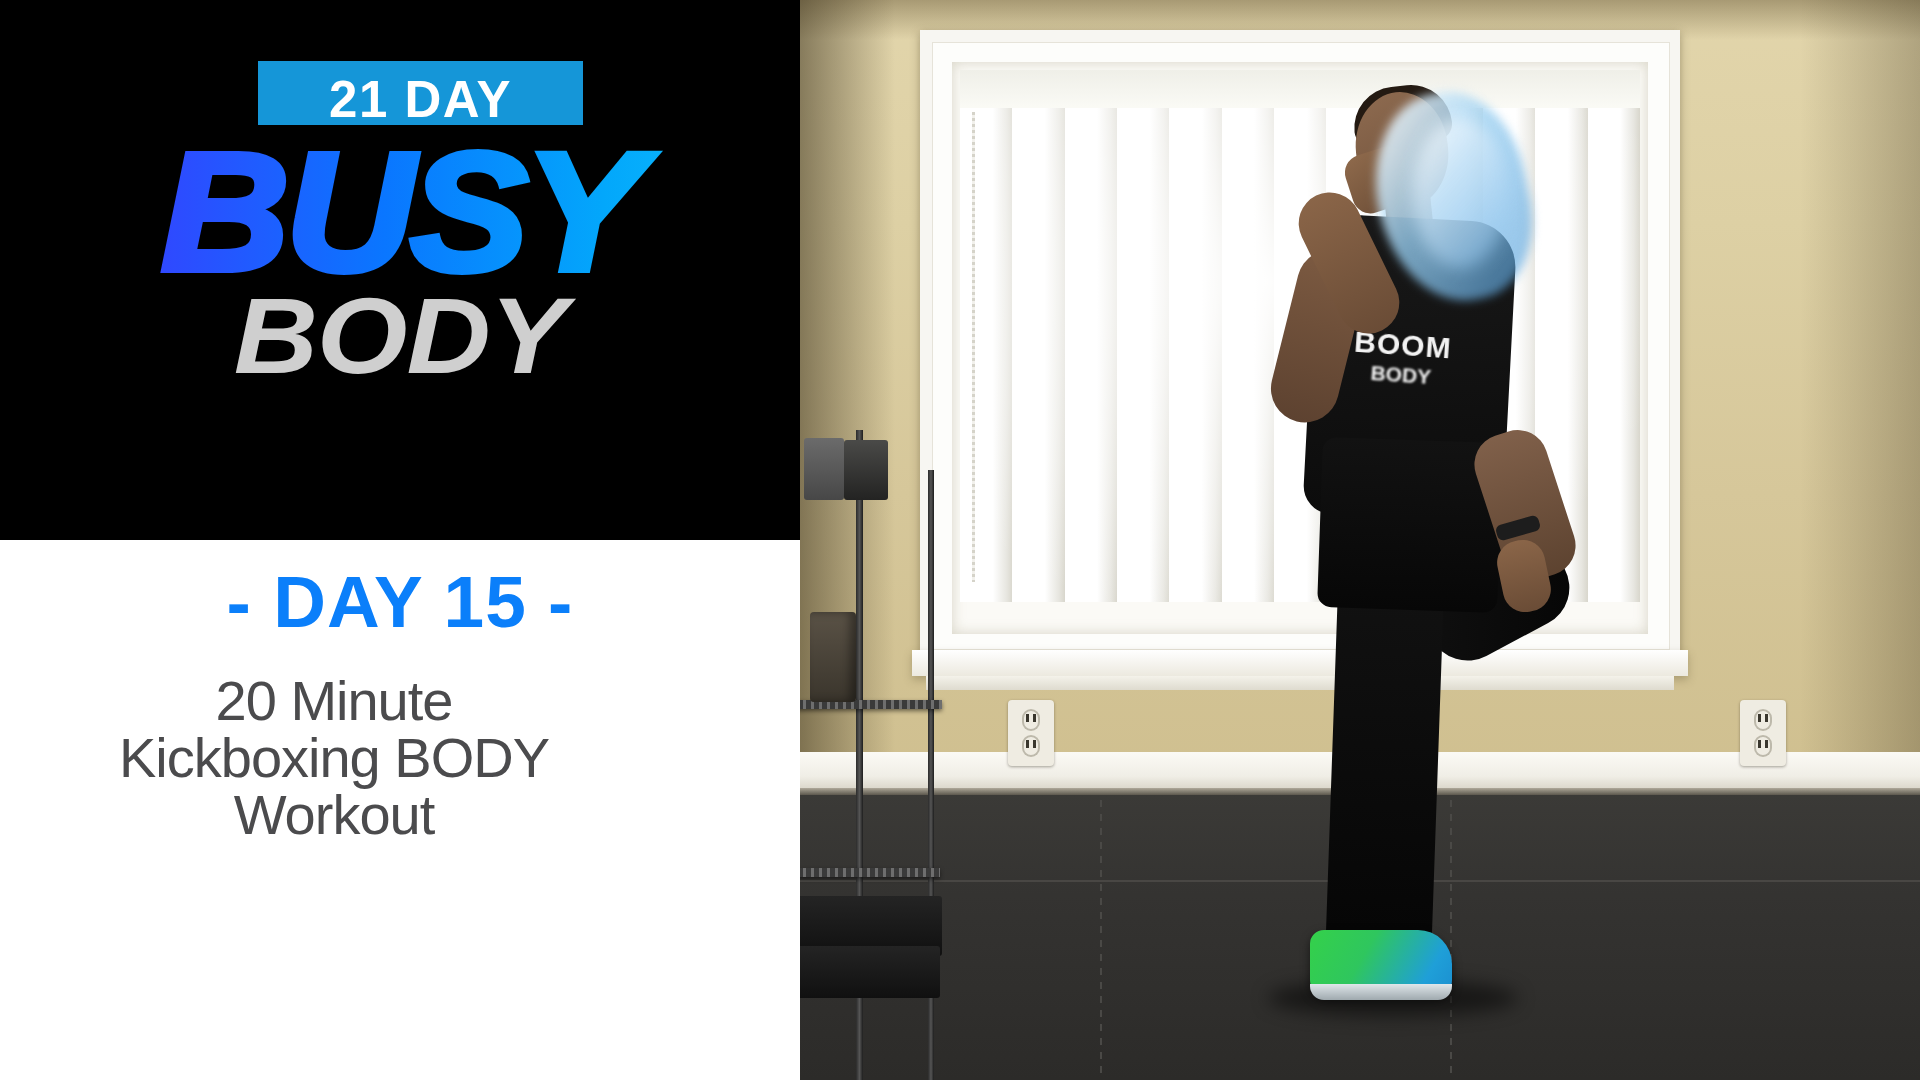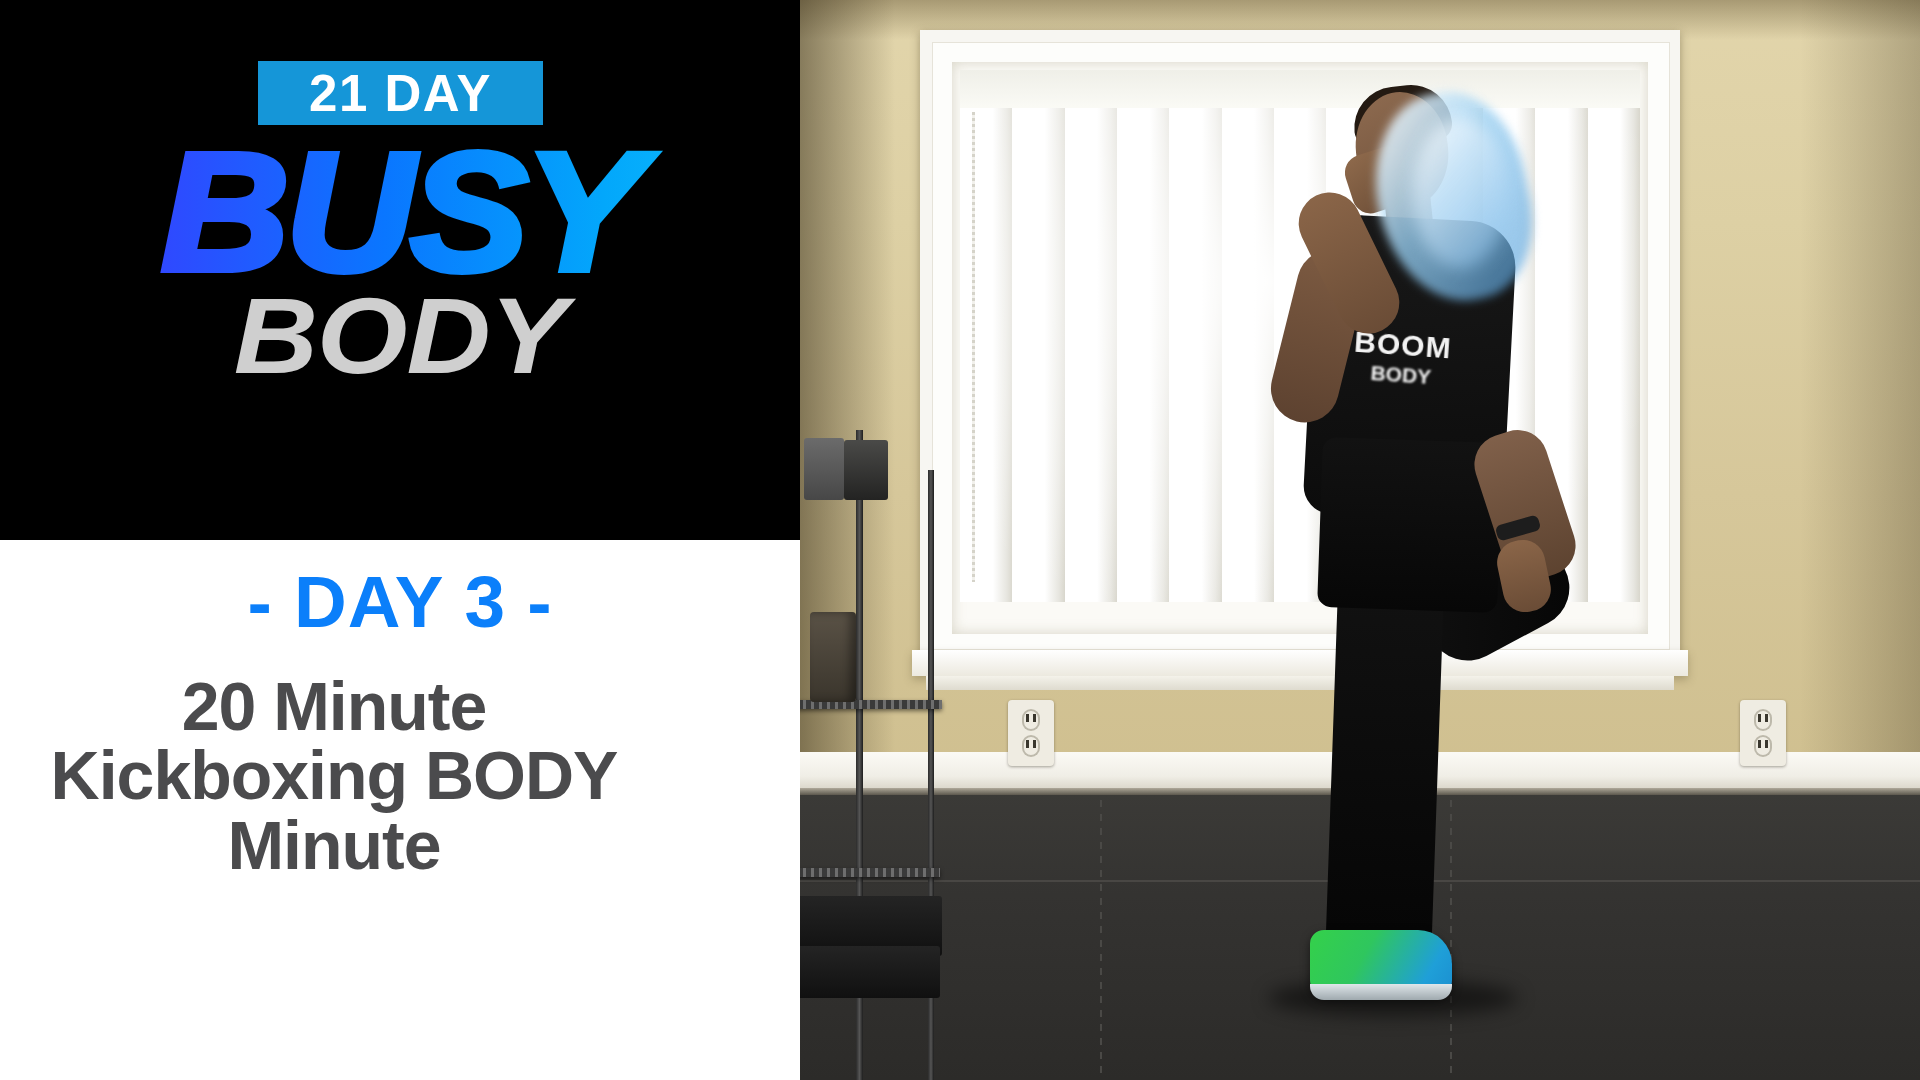--- a/index.html
+++ b/index.html
@@ -111,39 +111,39 @@
       filter:blur(5px);transform:rotate(-12deg);}
   .p-blur2{position:absolute;left:612px;top:118px;width:96px;height:150px;border-radius:50%;
       background:linear-gradient(135deg,rgba(255,255,255,.75),rgba(120,185,235,.5));filter:blur(8px);}
   .p-shadow{position:absolute;left:468px;top:980px;width:250px;height:36px;border-radius:50%;
       background:rgba(0,0,0,.5);filter:blur(9px);}
 
   
   .left{position:absolute;left:0;top:0;width:800px;height:1080px;background:#ffffff;}
   .left-top{position:absolute;left:0;top:0;width:800px;height:540px;background:#000000;}
 
-  .badge{position:absolute;left:258px;top:61px;width:285px;height:64px;background:#1596d8;
-      display:flex;align-items:center;justify-content:center;}
+  .badge{position:absolute;left:258px;top:61px;width:325px;height:64px;background:#1596d8;
+      display:flex;align-items:flex-end;justify-content:center;}
   .badge span{color:#ffffff;font-size:51px;font-weight:700;letter-spacing:1.5px;line-height:1;
       font-family:"Liberation Sans",sans-serif;}
 
   .busy{position:absolute;left:0;top:128px;width:800px;text-align:center;
       font-size:168px;font-weight:700;font-style:italic;line-height:1;letter-spacing:-4px;
       -webkit-text-stroke:6px transparent;
       background:linear-gradient(90deg,#4b20ff 0%,#2f49ff 22%,#0a76ff 48%,#03a7fb 74%,#12c8ff 100%);
       -webkit-background-clip:text;background-clip:text;color:transparent;
       transform:scaleX(1.06);}
   .body-w{position:absolute;left:0;top:282px;width:800px;text-align:center;
       font-size:108px;font-weight:700;font-style:italic;line-height:1;letter-spacing:-1px;
       color:#cfcfcf;transform:scaleX(1.08);}
 
   .day{position:absolute;left:0;top:565px;width:800px;text-align:center;
       font-size:73px;font-weight:700;line-height:1;color:#0b7ffa;letter-spacing:1px;}
   .desc{position:absolute;left:0;top:672px;width:668px;text-align:center;
-      font-size:68px;font-weight:700;line-height:1.02;color:#4b4b4d;letter-spacing:-1px;}
+      font-size:56px;font-weight:400;line-height:1.02;color:#4b4b4d;letter-spacing:-1px;}
   .desc div{white-space:nowrap;}
 </style>
 </head>
 <body>
 
 <div id="stage">
 
   <div class="photo">
     <div class="ph-wall"></div>
     <div class="ph-ceilshadow"></div>
@@ -229,22 +229,22 @@
   <div class="left">
     <div class="left-top"></div>
 
     <div class="badge">
       <span>21 DAY</span>
     </div>
 
     <div class="busy">BUSY</div>
     <div class="body-w">BODY</div>
 
-    <div class="day">- DAY 3 -</div>
+    <div class="day">- DAY 15 -</div>
 
     <div class="desc">
       <div>20 Minute</div>
       <div>Kickboxing BODY</div>
-      <div>Minute</div>
+      <div>Workout</div>
     </div>
   </div>
 
 </div>
 
 </body></html>

